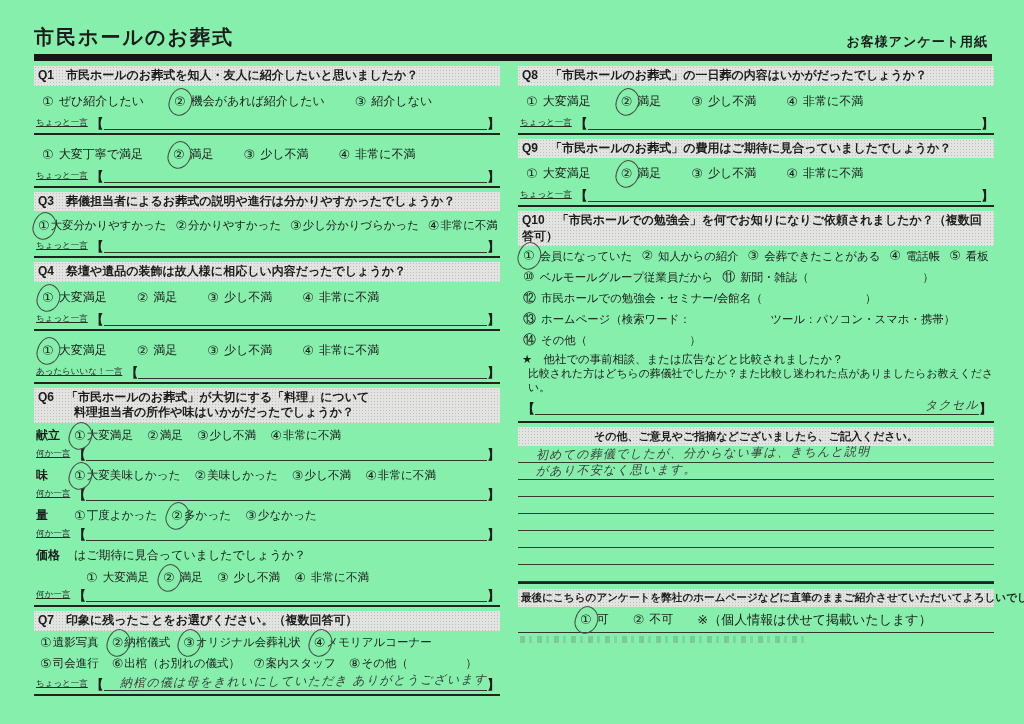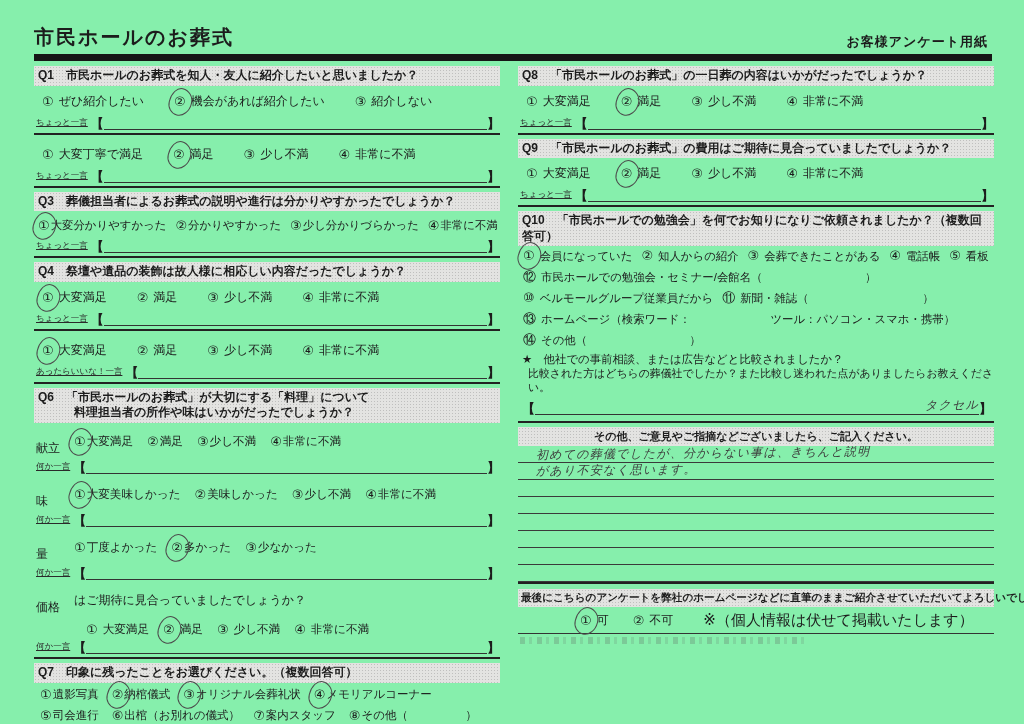--- a/index.html
+++ b/index.html
@@ -27,21 +27,21 @@
      border:1.6px solid #4c4c4c;border-radius:46% 54% 52% 48% / 58% 46% 54% 42%;
      transform:rotate(14deg);pointer-events:none;}
   .cmt{display:flex;align-items:flex-end;font-size:12px;padding:0 0 2px 2px;}
   .clabel{font-size:8.5px;text-decoration:underline;margin-right:3px;white-space:nowrap;padding-bottom:1px;color:#2a2a2a;}
   .lb,.rb{font-weight:bold;font-size:13px;line-height:1;}
   .cline{flex:1;border-bottom:1.4px solid #333;min-height:14px;display:flex;align-items:flex-end;overflow:hidden;justify-content:flex-end;}
   .hand{font-style:italic;letter-spacing:1.2px;color:#3d3d3d;transform:rotate(-.6deg);
         font-size:12px;white-space:nowrap;padding-left:10px;}
 
   .q6row{display:flex;align-items:center;white-space:nowrap;font-size:11.6px;padding:4px 0 2px 2px;}
-  .q6label{font-weight:normal;min-width:38px;font-size:12px;margin-top:13px;}
+  .q6label{font-weight:bold;min-width:38px;font-size:12px;}
   .q6row .opt{margin-right:14px;}
   .q6row.indent{padding-left:52px;}
   .q6title{font-size:12px;}
 
   .q7row{display:flex;align-items:center;white-space:nowrap;font-size:11.5px;padding:4px 0 2px 6px;}
   .q7row .opt{margin-right:13px;}
 
   .q10line{font-size:11.4px;line-height:1.45;padding:1px 0 1px 5px;white-space:nowrap;}
   .q10seg{margin-right:9px;}
   .q10star{font-size:11.4px;padding:1px 0 0 4px;}
@@ -50,21 +50,21 @@
 
   .obox{border-bottom:2px solid #222;margin-bottom:5px;text-align:center;}
   .ohead{background:#e3e3e1;background-image:radial-gradient(rgba(110,110,110,.30) .6px,transparent .7px);
          background-size:3px 3px;font-weight:bold;font-size:11px;padding:2px 4px;}
   .rule{border-bottom:1.3px solid #3a3a3a;height:16px;display:flex;align-items:flex-end;padding-left:8px;overflow:hidden;}
 
   .fhead{background:#e3e3e1;background-image:radial-gradient(rgba(110,110,110,.30) .6px,transparent .7px);
          background-size:3px 3px;font-weight:bold;font-size:10.6px;padding:2px 3px;white-space:nowrap;}
   .frow{display:flex;align-items:center;font-size:12px;padding:4px 0 3px 62px;border-bottom:1.6px solid #333;white-space:nowrap;}
   .frow .opt{margin-right:24px;}
-  .fnote{font-size:15px;margin-left:6px;}
+  .fnote{font-size:13px;}
   .fstrip{height:7px;margin:3px 0 0 2px;width:60%;opacity:.45;filter:blur(.4px);
      background:repeating-linear-gradient(90deg,rgba(90,90,90,.55) 0 5px,transparent 5px 9px,rgba(90,90,90,.35) 9px 12px,transparent 12px 17px);}
 </style>
 </head>
 <body>
 
 <div class="page">
   <div class="hdr">
     <div class="hdr-title">市民ホールのお葬式</div>
     <div class="hdr-sheet">お客様アンケート用紙</div>
@@ -405,22 +405,22 @@
           <div class="cmt">
             <span class="clabel">ちょっと一言</span>
             <span class="lb">【</span>
             <span class="cline"></span>
             <span class="rb">】</span>
           </div>
         </div>
         <div class="qblock">
           <div class="qhead">Q10　「市民ホールでの勉強会」を何でお知りになりご依頼されましたか？（複数回答可）</div>
           <div class="q10line"><span class="q10seg"><span class="num circ">①</span><span>会員になっていた</span></span><span class="q10seg"><span class="num">②</span><span>知人からの紹介</span></span><span class="q10seg"><span class="num">③</span><span>会葬できたことがある</span></span><span class="q10seg"><span class="num">④</span><span>電話帳</span></span><span class="q10seg"><span class="num">⑤</span><span>看板</span></span></div>
+          <div class="q10line"><span class="q10seg"><span class="num">⑩</span><span>ベルモールグループ従業員だから</span></span><span class="q10seg"><span class="num">⑪</span><span>新聞・雑誌（　　　　　　　　　　）</span></span></div>
           <div class="q10line"><span class="q10seg"><span class="num">⑫</span><span>市民ホールでの勉強会・セミナー/会館名（　　　　　　　　　）</span></span></div>
-          <div class="q10line"><span class="q10seg"><span class="num">⑩</span><span>ベルモールグループ従業員だから</span></span><span class="q10seg"><span class="num">⑪</span><span>新聞・雑誌（　　　　　　　　　　）</span></span></div>
           <div class="q10line"><span class="q10seg"><span class="num">⑬</span><span>ホームページ（検索ワード：　　　　　　　ツール：パソコン・スマホ・携帯）</span></span></div>
           <div class="q10line"><span class="q10seg"><span class="num">⑭</span><span>その他（　　　　　　　　　）</span></span></div>
           <div class="q10star">★　他社での事前相談、または広告などと比較されましたか？</div>
           <div class="q10star2">比較された方はどちらの葬儀社でしたか？また比較し迷われた点がありましたらお教えください。</div>
           <div class="q10ans">
             <div class="cmt">
               <span class="lb">【</span>
               <span class="cline">
                 <span class="hand">タクセル</span>
               </span>

